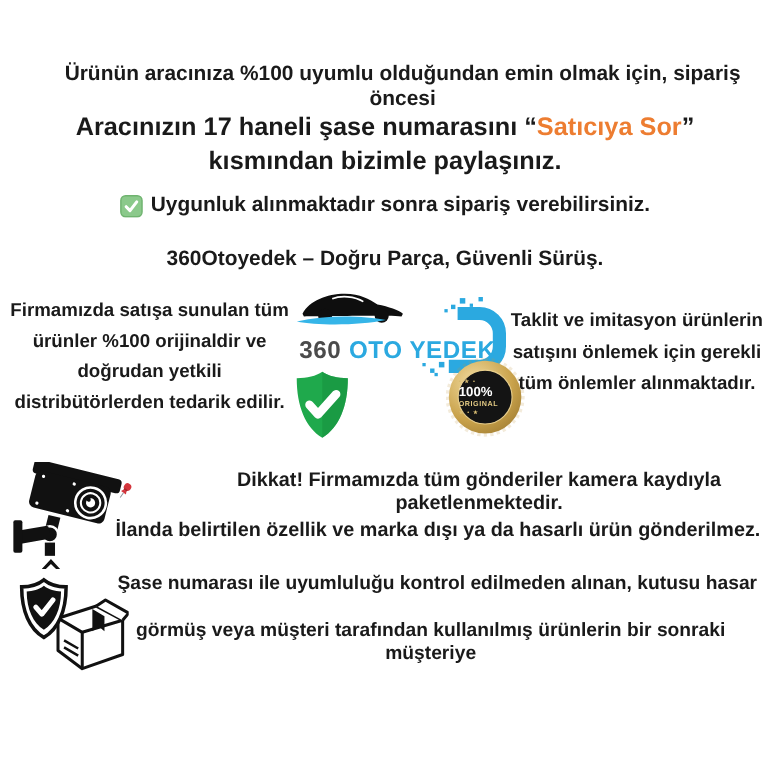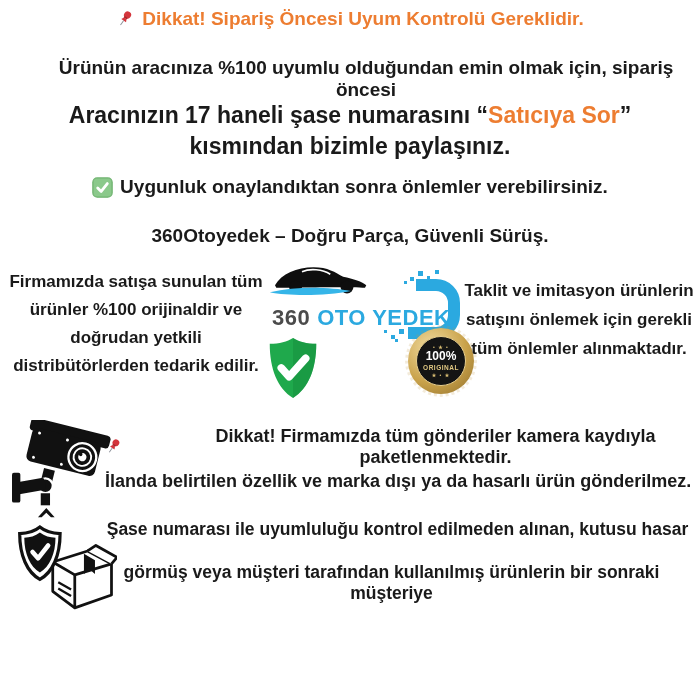--- a/index.html
+++ b/index.html
@@ -28,65 +28,54 @@
   .logo-text{position:absolute;left:22px;top:32px;font-size:22px;letter-spacing:.5px;white-space:nowrap;margin-top:11px;}
   .n360{color:#4b4b4b;margin-right:7px;font-weight:800;}
   .oy{color:#2BA9E0;font-weight:800;}
   .logo .gshield{position:absolute;left:12px;top:74px;}
 
   .badge{position:absolute;left:158px;top:66px;width:66px;height:66px;border-radius:50%;
     background:radial-gradient(circle at 35% 30%,#F2DCA0,#C9A24B 55%,#8F6D28);
     display:flex;align-items:center;justify-content:center;}
   .badge::before{content:"";position:absolute;inset:-3px;border-radius:50%;border:3px dotted #C0964030;}
   .badge-inner{width:48px;height:48px;border-radius:50%;background:#141414;border:1px solid #E8CE8C;
-    display:flex;flex-direction:column;align-items:center;justify-content:center;line-height:1;}
+    display:flex;flex-direction:column;align-items:flex-start;justify-content:center;line-height:1;}
   .badge .stars{font-size:5px;color:#D8BC72;line-height:6px;letter-spacing:1px;}
   .badge .pct{font-size:12px;color:#ffffff;line-height:13px;font-weight:800;}
   .badge .orig{font-size:6.5px;color:#E2C983;letter-spacing:.5px;line-height:9px;}
 
   .cam{left:12px;top:420px;}
   .p1{top:426px;left:105px;right:0;text-align:center;font-size:18px;gap:48px;}
   .p2{top:471px;left:105px;right:0;text-align:left;font-size:18px;}
 
   .sbox{left:5px;top:522px;}
   .r1{top:519px;left:95px;right:0;text-align:center;font-size:17.5px;}
   .r2{top:562px;left:88px;right:5px;text-align:center;font-size:17.5px;}
   .r3{top:614px;left:95px;right:0;text-align:center;font-size:17.5px;}
 
   .pin{flex:0 0 auto;}
 </style>
 </head>
 <body>
 
 <div class="canvas">
 
-  <div class="abs ctr heading row">
-    <svg class="pin" width="19" height="19" viewBox="0 0 24 24">
-      <g transform="rotate(35 12 10)">
-        <circle cx="12" cy="5.5" r="4.5" fill="#D4353C"></circle>
-        <rect x="9.8" y="8.5" width="4.4" height="2.4" fill="#A8262C"></rect>
-        <path d="M10 10.6 h4 l1.6 3.4 h-7.2 Z" fill="#D4353C"></path>
-        <rect x="11.4" y="14" width="1.2" height="7" fill="#8A8F98"></rect>
-      </g>
-    </svg>
-    <span>Dikkat! Sipariş Öncesi Uyum Kontrolü Gereklidir.</span>
-  </div>
 
   <div class="abs ctr l1">Ürünün aracınıza %100 uyumlu olduğundan emin olmak için, sipariş öncesi</div>
 
   <div class="abs ctr l2">
     <span class="l2-inner"><span>Aracınızın 17 haneli şase numarasını “</span><span class="hl">Satıcıya Sor</span><span>” kısmından bizimle paylaşınız.</span></span>
   </div>
 
   <div class="abs ctr l3 row">
     <svg width="21" height="21" viewBox="0 0 24 24">
       <rect x="1" y="1" width="22" height="22" rx="5" fill="#8BC98B" stroke="#6FB36F" stroke-width="1.5"></rect>
       <path d="M6.5 12.5 L10.5 16.5 L17.5 7.5" stroke="#ffffff" stroke-width="3.2" fill="none" stroke-linecap="round" stroke-linejoin="round"></path>
     </svg>
-    <span>Uygunluk onaylandıktan sonra önlemler verebilirsiniz.</span>
+    <span>Uygunluk alınmaktadır sonra sipariş verebilirsiniz.</span>
   </div>
 
   <div class="abs ctr l4">360Otoyedek – Doğru Parça, Güvenli Sürüş.</div>
 
   <div class="abs left-col">Firmamızda satışa sunulan tüm ürünler %100 orijinaldir ve doğrudan yetkili distribütörlerden tedarik edilir.</div>
 
   <div class="abs logo">
     <svg class="car" width="104" height="36" viewBox="0 0 160 56">
       <path d="M10 36 C20 18 44 8 70 8 C92 8 104 16 116 23 C132 26 146 31 152 36 L150 40 C120 38 40 40 12 40 Z" fill="#0e0e0e"></path>
       <path d="M52 15 C64 10 84 11 96 19" stroke="#ffffff" stroke-width="2.5" fill="none"></path>

